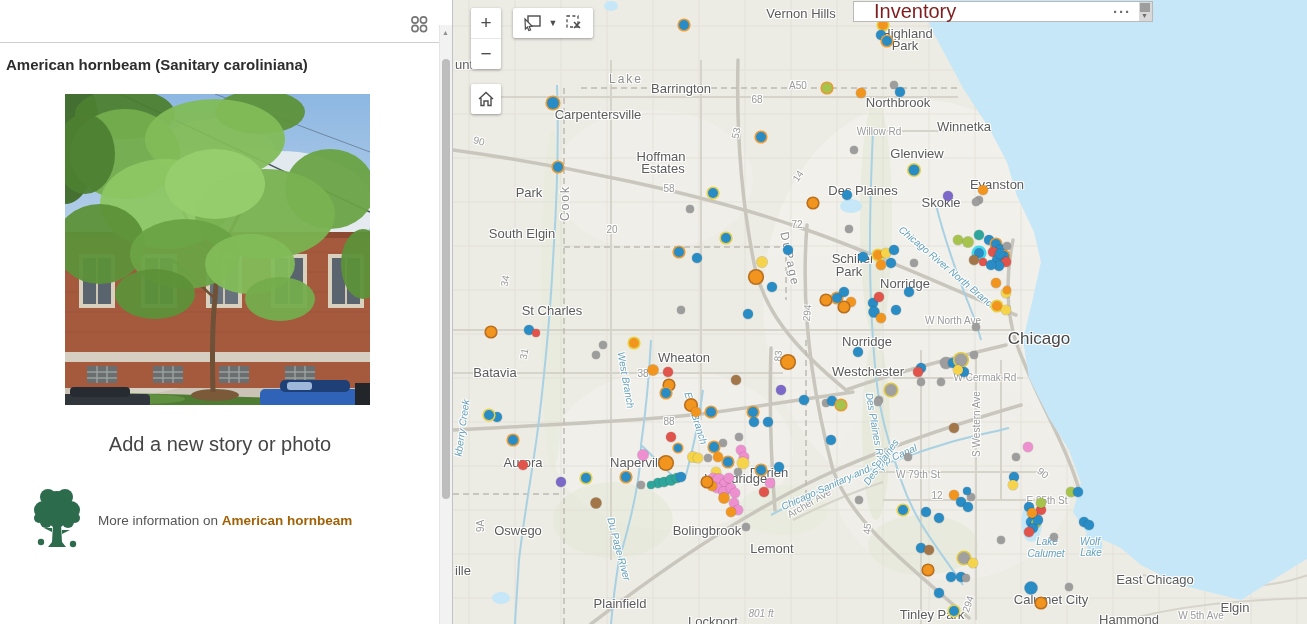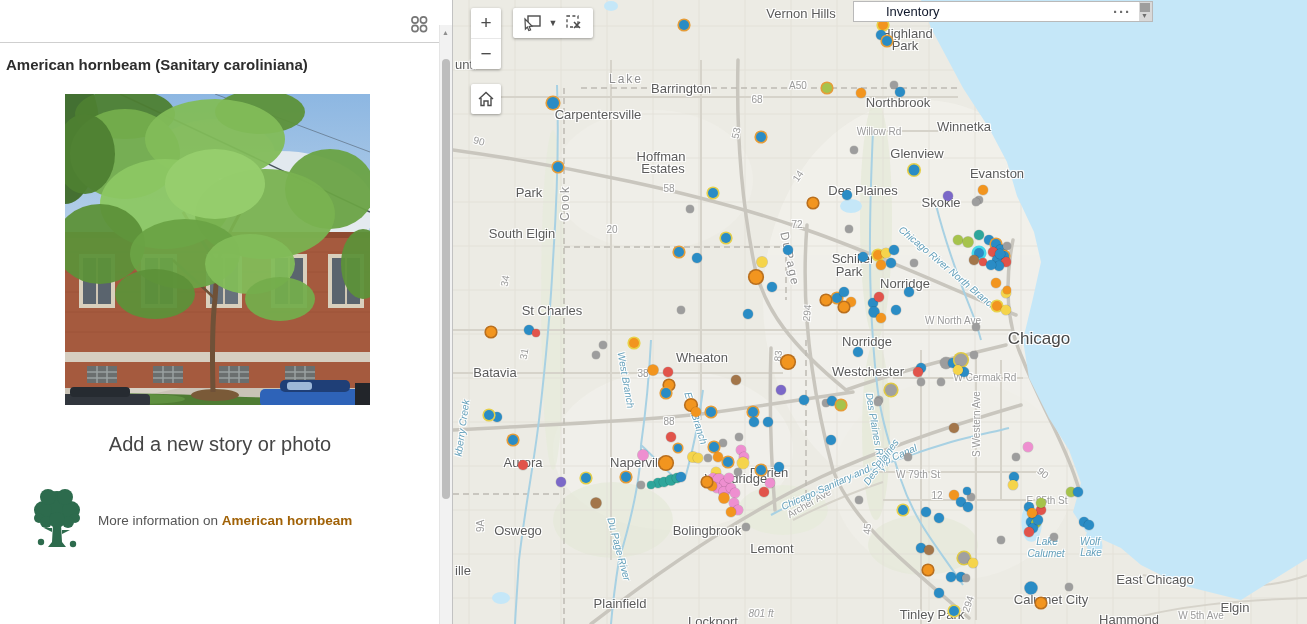--- a/index.html
+++ b/index.html
@@ -49,21 +49,21 @@
             justify-content:center;cursor:pointer;}
   .sel-toolbar{position:absolute;left:60px;top:8px;height:30px;z-index:10;background:#fff;
                box-shadow:0 1px 3px rgba(0,0,0,.35);border-radius:2px;display:flex;align-items:center;
                padding:0 6px;}
   .sel-toolbar .tool{display:flex;align-items:center;justify-content:center;width:26px;height:30px;cursor:pointer;}
   .sel-caret{font-size:9px;color:#4c4c4c;width:16px;text-align:center;cursor:pointer;}
 
   
   .inv-panel{position:absolute;left:400px;top:1px;width:300px;height:21px;z-index:10;background:#fff;
              border:1px solid #b9b9b9;box-sizing:border-box;display:flex;align-items:center;}
-  .inv-title{flex:1;padding-left:32px;font-size:13px;color:#0f172a;}
+  .inv-title{flex:1;padding-left:20px;font-size:20px;color:#7f1d1d;}
   .inv-menu{width:34px;text-align:center;font-size:15px;letter-spacing:1px;color:#6d6d6d;
             cursor:pointer;font-weight:bold;line-height:10px;}
   .inv-scroll{width:13px;height:100%;background:#d9d9d9;position:relative;cursor:pointer;}
   .inv-scroll .thumb{position:absolute;top:1px;left:1px;width:10px;height:9px;background:#9e9e9e;}
   .inv-scroll .car{position:absolute;top:10px;left:2px;font-size:7px;color:#6f6f6f;}
 </style>
 </head>
 <body>
 
 <div id="app">
@@ -358,42 +358,42 @@
     </svg>
 
     <div id="labels">
         <span class="lbl" style="left: 348px; top: 13px; transform: translate(-50%, -50%);">Vernon Hills</span>
         <span class="lbl" style="left: 454px; top: 33px; transform: translate(-50%, -50%);">Highland</span>
         <span class="lbl" style="left: 452px; top: 45px; transform: translate(-50%, -50%);">Park</span>
         <span class="lbl" style="left: 445px; top: 102px; transform: translate(-50%, -50%);">Northbrook</span>
         <span class="lbl" style="left: 511px; top: 126px; transform: translate(-50%, -50%);">Winnetka</span>
         <span class="lbl road" style="left: 426px; top: 131px; transform: translate(-50%, -50%);">Willow Rd</span>
         <span class="lbl" style="left: 464px; top: 153px; transform: translate(-50%, -50%);">Glenview</span>
-        <span class="lbl" style="left: 544px; top: 173px; transform: translate(-50%, -50%);">Evanston</span>
+        <span class="lbl" style="left: 544px; top: 184px; transform: translate(-50%, -50%);">Evanston</span>
         <span class="lbl" style="left: 410px; top: 190px; transform: translate(-50%, -50%);">Des Plaines</span>
         <span class="lbl" style="left: 488px; top: 202px; transform: translate(-50%, -50%);">Skokie</span>
         <span class="lbl cnty" style="left: 173px; top: 79px; transform: translate(-50%, -50%);">Lake</span>
         <span class="lbl" style="left: 228px; top: 88px; transform: translate(-50%, -50%);">Barrington</span>
         <span class="lbl" style="left: 145px; top: 114px; transform: translate(-50%, -50%);">Carpentersville</span>
         <span class="lbl" style="left: 208px; top: 156px; transform: translate(-50%, -50%);">Hoffman</span>
         <span class="lbl" style="left: 210px; top: 168px; transform: translate(-50%, -50%);">Estates</span>
         <span class="lbl" style="left: 76px; top: 192px; transform: translate(-50%, -50%);">Park</span>
         <span class="lbl cnty" style="left: 112px; top: 203px; transform: translate(-50%, -50%) rotate(-90deg);">Cook</span>
         <span class="lbl" style="left: 69px; top: 233px; transform: translate(-50%, -50%);">South Elgin</span>
         <span class="lbl" style="left: 99px; top: 310px; transform: translate(-50%, -50%);">St Charles</span>
         <span class="lbl cnty" style="left: 337px; top: 259px; transform: translate(-50%, -50%) rotate(78deg);">DuPage</span>
         <span class="lbl" style="left: 400px; top: 258px; transform: translate(-50%, -50%);">Schiller</span>
         <span class="lbl" style="left: 396px; top: 271px; transform: translate(-50%, -50%);">Park</span>
         <span class="lbl" style="left: 452px; top: 283px; transform: translate(-50%, -50%);">Norridge</span>
         <span class="lbl big" style="left: 586px; top: 339px; transform: translate(-50%, -50%);">Chicago</span>
         <span class="lbl road" style="left: 500px; top: 320px; transform: translate(-50%, -50%);">W North Ave</span>
         <span class="lbl" style="left: 414px; top: 341px; transform: translate(-50%, -50%);">Norridge</span>
         <span class="lbl" style="left: 415px; top: 371px; transform: translate(-50%, -50%);">Westchester</span>
         <span class="lbl road" style="left: 532px; top: 377px; transform: translate(-50%, -50%);">W Cermak Rd</span>
-        <span class="lbl" style="left: 249px; top: 357px; transform: translate(-50%, -50%);">Wheaton</span>
+        <span class="lbl" style="left: 231px; top: 357px; transform: translate(-50%, -50%);">Wheaton</span>
         <span class="lbl" style="left: 42px; top: 372px; transform: translate(-50%, -50%);">Batavia</span>
         <span class="lbl" style="left: 70px; top: 462px; transform: translate(-50%, -50%);">Aurora</span>
         <span class="lbl" style="left: 186px; top: 462px; transform: translate(-50%, -50%);">Naperville</span>
         <span class="lbl" style="left: 316px; top: 472px; transform: translate(-50%, -50%);">Darien</span>
         <span class="lbl" style="left: 283px; top: 478px; transform: translate(-50%, -50%);">Woodridge</span>
         <span class="lbl" style="left: 65px; top: 530px; transform: translate(-50%, -50%);">Oswego</span>
         <span class="lbl" style="left: 254px; top: 530px; transform: translate(-50%, -50%);">Bolingbrook</span>
         <span class="lbl" style="left: 319px; top: 548px; transform: translate(-50%, -50%);">Lemont</span>
         <span class="lbl" style="left: 167px; top: 603px; transform: translate(-50%, -50%);">Plainfield</span>
         <span class="lbl" style="left: 260px; top: 621px; transform: translate(-50%, -50%);">Lockport</span>

